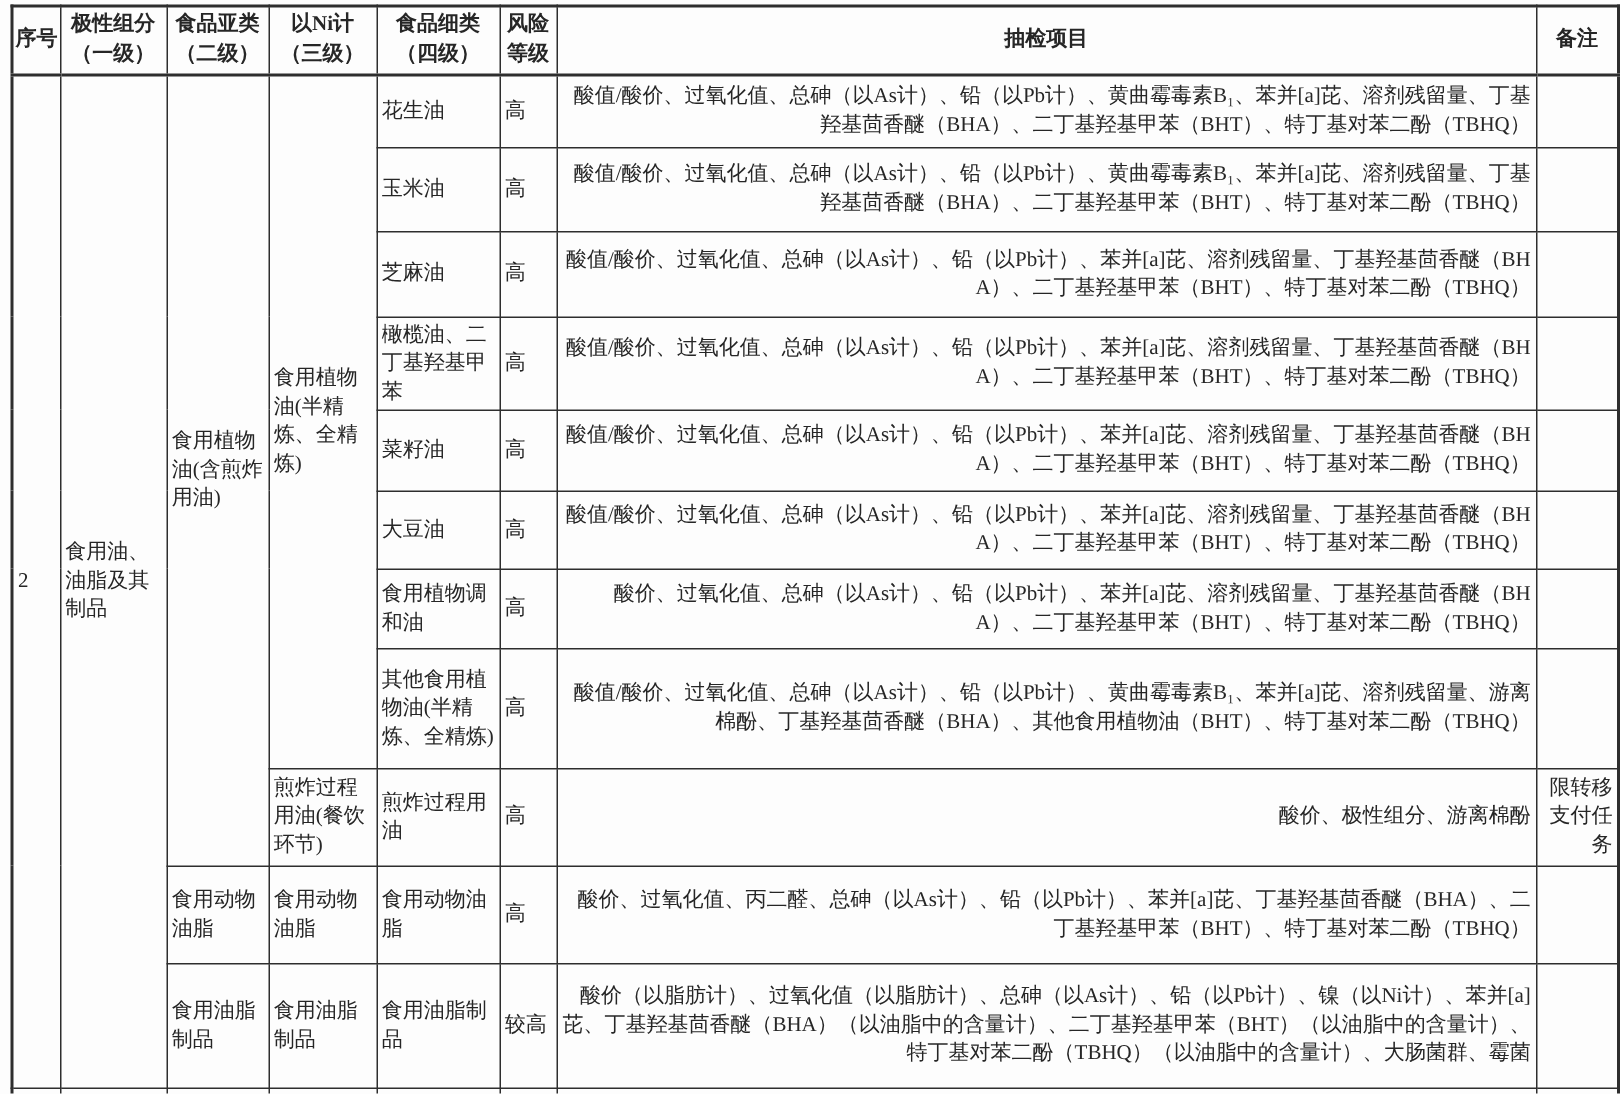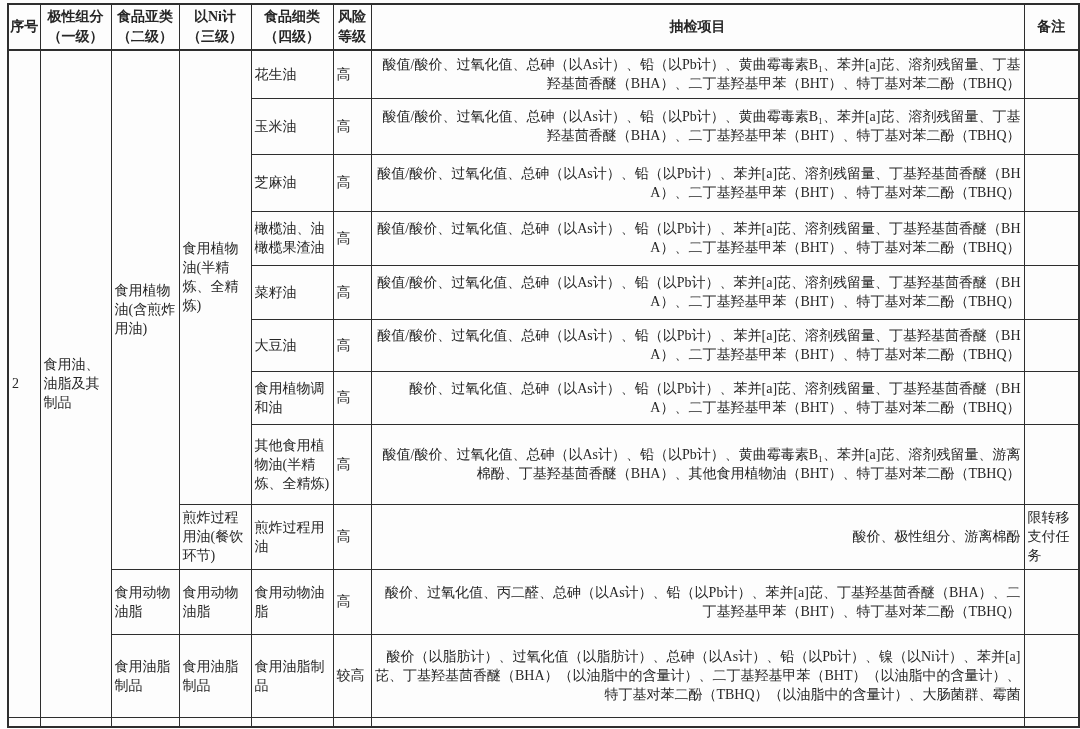--- a/index.html
+++ b/index.html
@@ -35,21 +35,21 @@
     line-height: 20px;
   }
   .c { text-align: left; }
   .items {
     text-align: right;
     font-size: 14px;
     line-height: 21px;
     padding: 3px 6px;
   }
   .remark {
-    text-align: left;
+    text-align: right;
     font-size: 13.5px;
     line-height: 20px;
     padding: 2px 4px;
   }
   .cut td { border-bottom: none; }
 </style>
 </head>
 <body>
 
 <div class="sheet">
@@ -93,21 +93,21 @@
         <td class="items">酸值/酸价、过氧化值、总砷（以As计）、铅（以Pb计）、黄曲霉毒素B₁、苯并[a]芘、溶剂残留量、丁基羟基茴香醚（BHA）、二丁基羟基甲苯（BHT）、特丁基对苯二酚（TBHQ）</td>
         <td class="remark"></td>
       </tr>
       <tr style="height:57px">
         <td class="c">芝麻油</td>
         <td class="c">高</td>
         <td class="items">酸值/酸价、过氧化值、总砷（以As计）、铅（以Pb计）、苯并[a]芘、溶剂残留量、丁基羟基茴香醚（BHA）、二丁基羟基甲苯（BHT）、特丁基对苯二酚（TBHQ）</td>
         <td class="remark"></td>
       </tr>
       <tr style="height:54px">
-        <td class="c">橄榄油、油橄榄果渣油</td>
+        <td class="c">橄榄油、二丁基羟基甲苯</td>
         <td class="c">高</td>
         <td class="items">酸值/酸价、过氧化值、总砷（以As计）、铅（以Pb计）、苯并[a]芘、溶剂残留量、丁基羟基茴香醚（BHA）、二丁基羟基甲苯（BHT）、特丁基对苯二酚（TBHQ）</td>
         <td class="remark"></td>
       </tr>
       <tr style="height:54px">
         <td class="c">菜籽油</td>
         <td class="c">高</td>
         <td class="items">酸值/酸价、过氧化值、总砷（以As计）、铅（以Pb计）、苯并[a]芘、溶剂残留量、丁基羟基茴香醚（BHA）、二丁基羟基甲苯（BHT）、特丁基对苯二酚（TBHQ）</td>
         <td class="remark"></td>
       </tr>

